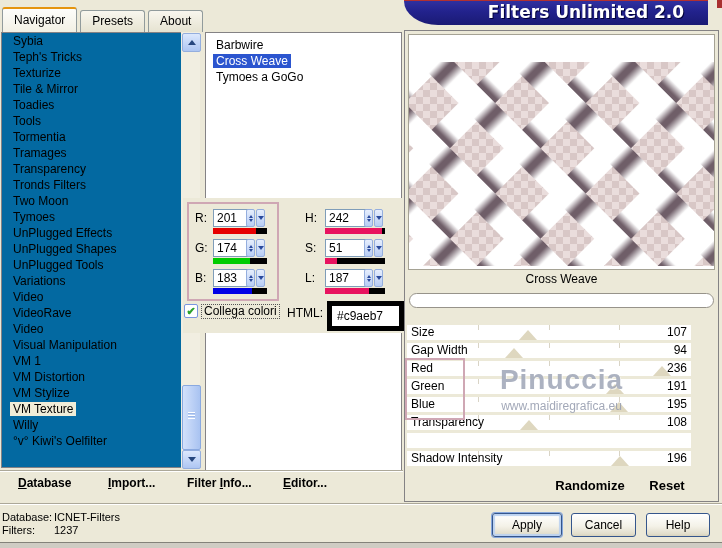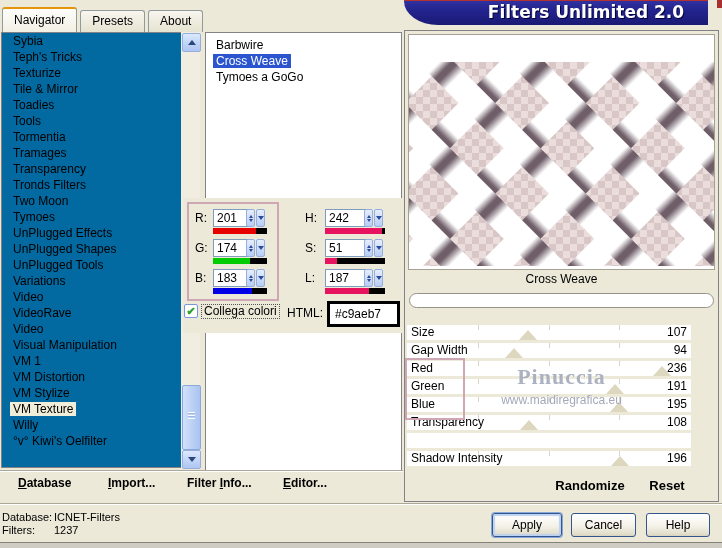--- a/index.html
+++ b/index.html
@@ -53,41 +53,41 @@
   .spinbtn .t{width:0;height:0;border-left:2px solid transparent;border-right:2px solid transparent;}
   .spinbtn .u{border-bottom:3px solid #2a4a9c;margin-bottom:1px;}
   .spinbtn .d{border-top:3px solid #2a4a9c;}
   .spinbtn .dd{border-left:3px solid transparent;border-right:3px solid transparent;border-top:4px solid #2a4a9c;}
   .cbar{position:absolute;height:6px;background:#000;}
   .cbar i{display:block;height:100%;}
   .cb-box{position:absolute;left:1px;top:106px;width:12px;height:12px;border:1px solid #7a96df;border-radius:2px;
           background:#fff;font-size:11px;line-height:12px;text-align:center;color:#2ca22c;font-weight:bold;}
   .cb-label{position:absolute;left:18px;top:106px;border:1px dotted #555;padding:0 2px;font-size:12px;line-height:13px;}
   .html-label{position:absolute;left:104px;top:108px;font-size:12px;}
-  .html-field{position:absolute;left:144px;top:103px;width:62px;height:20px;border:3px solid #000000;
+  .html-field{position:absolute;left:144px;top:103px;width:62px;height:20px;border:5px solid #000000;
           background:#fff;font-size:12px;font-family:"Liberation Sans",sans-serif;padding:0 0 0 5px;margin:0;}
   
   .right-panel{position:absolute;left:404px;top:30px;width:313px;height:470px;border:1px solid #848284;background:#ece9d8;}
   .preview{position:absolute;left:3px;top:3px;width:305px;height:234px;background:#fff;border:1px solid #a5a294;}
   .preview svg{position:absolute;left:0;top:27px;}
   .pv-label{position:absolute;left:0;top:241px;width:100%;text-align:center;font-size:12px;}
   .progress{position:absolute;left:4px;top:262px;width:303px;height:13px;border:1px solid #97938a;border-radius:8px;background:#fff;}
   .sliders{position:absolute;left:2px;top:294px;width:284px;}
   .srow{position:relative;height:15px;margin-bottom:3px;background-color:#fff;
         background-image:linear-gradient(#d9d4c6,#d9d4c6),linear-gradient(#d9d4c6,#d9d4c6),linear-gradient(#d9d4c6,#d9d4c6);
         background-repeat:no-repeat;background-size:1px 5px;background-position:25% 0,50% 0,75% 0;}
   .srow.empty{background-image:none;}
   .srow .lab{position:absolute;left:4px;top:0;line-height:15px;font-size:12px;}
   .srow .val{position:absolute;right:4px;top:0;line-height:15px;font-size:12px;}
   .srow .thumb{position:absolute;bottom:0;width:0;height:0;border-left:9px solid transparent;
         border-right:9px solid transparent;border-bottom:10px solid #ded7bf;}
   .rose-frame2{position:absolute;left:0;top:327px;width:56px;height:58px;border:2px solid #cfa7b4;z-index:4;pointer-events:none;}
   .wm{position:absolute;left:0;top:333px;width:100%;text-align:center;z-index:5;pointer-events:none;}
-  .wm .nm{font-size:22px;letter-spacing:1px;color:rgba(158,164,182,0.85);font-weight:bold;
-        font-family:Liberation Serif, serif;text-shadow:1px 1px 0 rgba(255,255,255,.6);}
+  .wm .nm{font-size:28px;letter-spacing:1px;color:rgba(158,164,182,0.85);font-weight:bold;
+        font-family:Liberation Sans, sans-serif;text-shadow:1px 1px 0 rgba(255,255,255,.6);}
   .wm .url{font-size:12px;color:rgba(152,158,176,0.9);margin-top:3px;}
   .rand{position:absolute;top:447px;font-weight:bold;font-size:13px;cursor:default;}
   
   .ridge{position:absolute;height:0;border-top:1px solid #aca899;border-bottom:1px solid #fff;}
   .tb-item{position:absolute;top:476px;font-weight:bold;font-size:12px;cursor:default;}
   .status{position:absolute;left:2px;top:511px;font-size:11px;line-height:13px;}
   .status b{font-weight:normal;display:inline-block;width:52px;}
   .xp-btn{position:absolute;top:513px;height:24px;border:1px solid #35568c;border-radius:3px;font-size:12px;
         font-family:"Liberation Sans",sans-serif;
         background:linear-gradient(180deg,#fff 0%,#f4f2e8 55%,#e2decc 90%,#d8d2bc 100%);}

